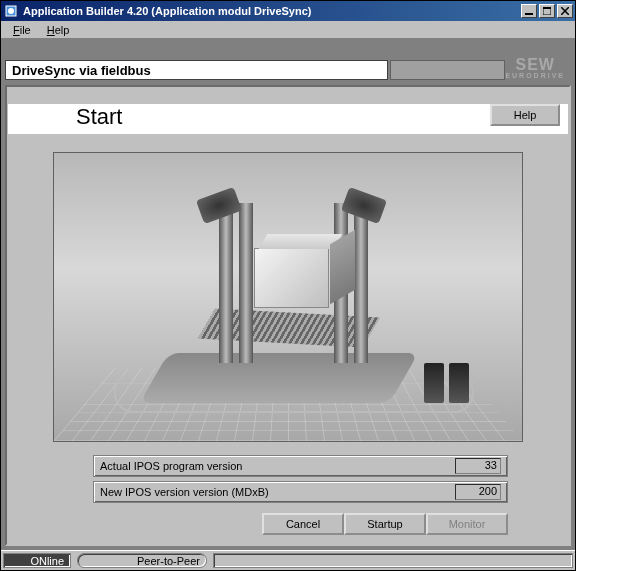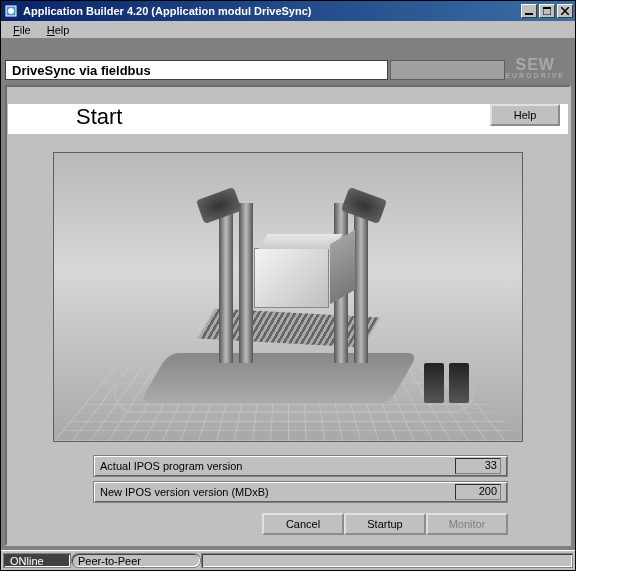--- a/index.html
+++ b/index.html
@@ -282,21 +282,22 @@
   .action-btn.disabled {
     color: #808080;
   }
 
   .statusbar {
     height: 20px;
     background: #c0c0c0;
     border-top: 1px solid #fff;
     display: flex;
     padding: 2px;
-    gap: 0;
+    gap: 6px;
+    text-align: right;
   }
   .status-panel {
     border: 1px solid #808080;
     box-shadow: inset 1px 1px #404040, inset -1px -1px #fff;
     padding: 1px 6px;
     background: #c0c0c0;
     font-size: 11px;
   }
   .status-panel.online {
     background: #404040;

